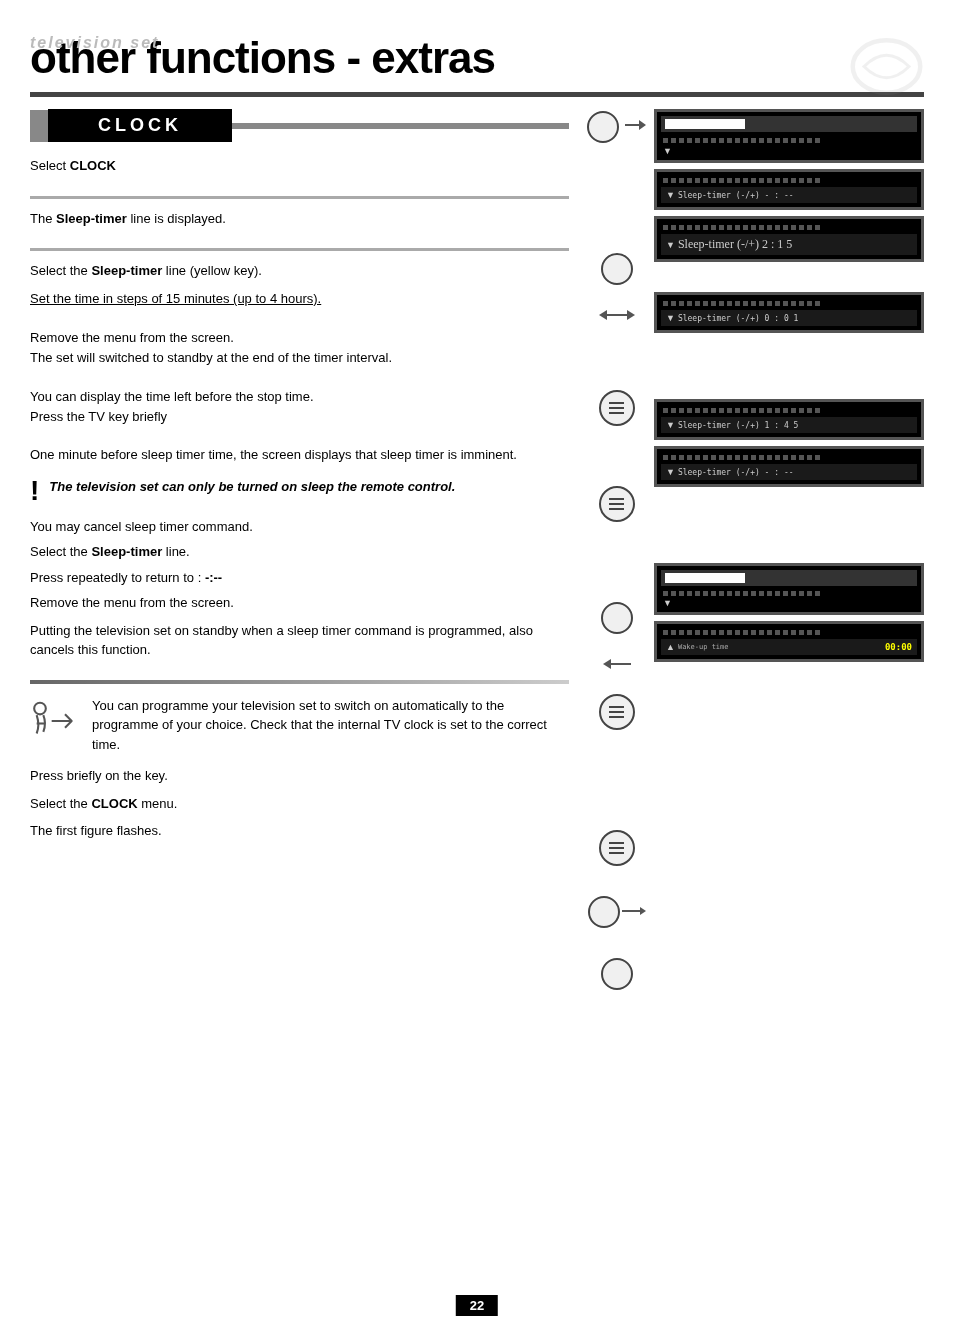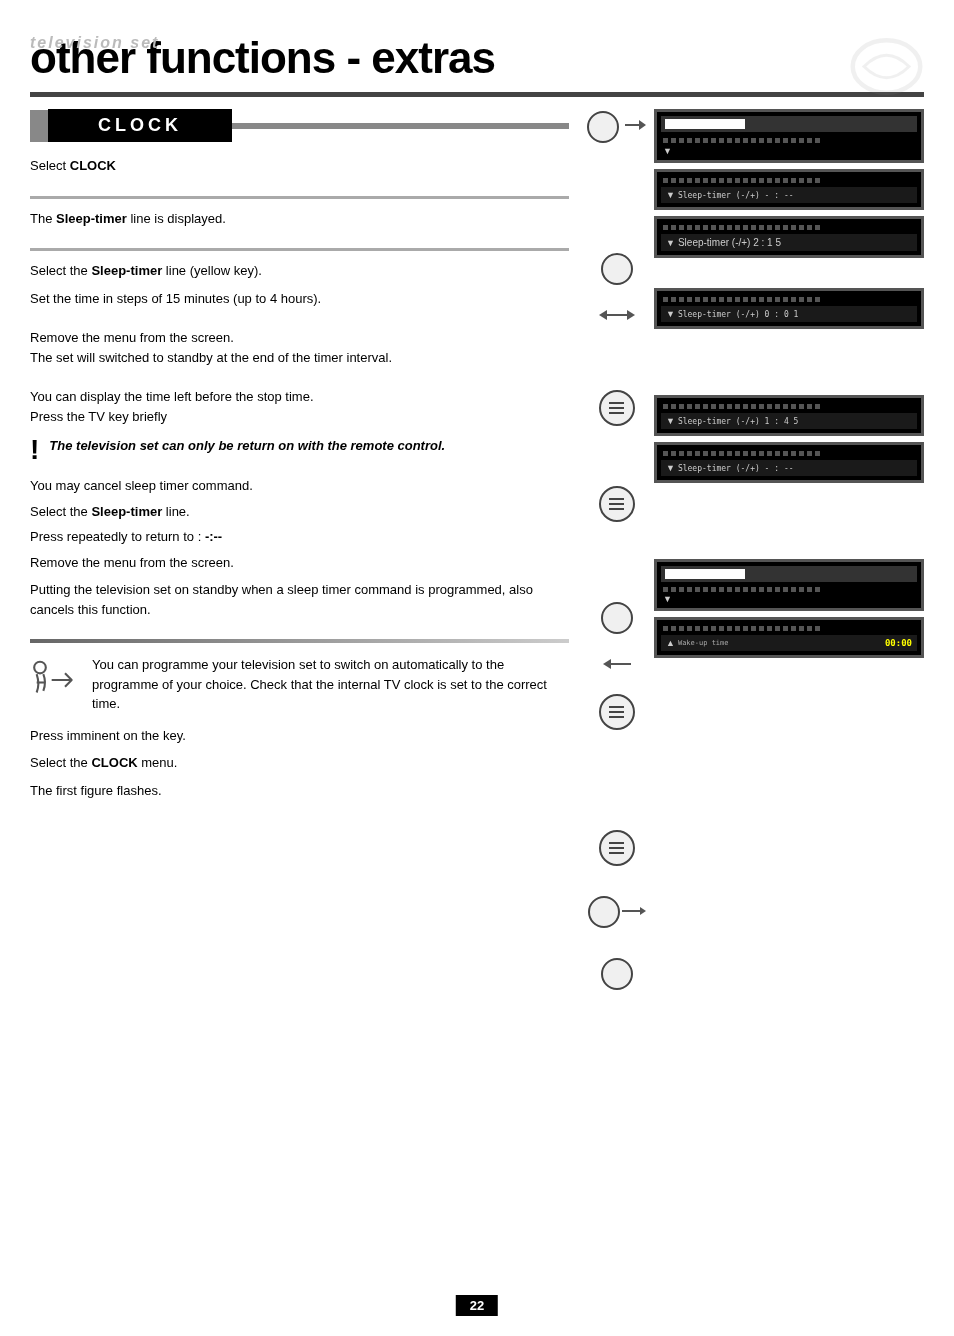--- a/index.html
+++ b/index.html
@@ -86,40 +86,43 @@
       <div style="font-size:13px; line-height:1.5; margin-bottom:20px;">
         The <b>Sleep-timer</b>  line is displayed.
       </div>
 
       <div style="height:3px; background:#aaa; margin-bottom:10px;"></div>
 
       <div style="font-size:13px; line-height:1.5; margin-bottom:8px;">
         Select the <b>Sleep-timer</b> line (yellow key).
       </div>
 
-      <div style="font-size:13px; line-height:1.5; margin-bottom:20px;">
+      <div style="font-size:13px; line-height:1.5; margin-bottom:20px;text-decoration:underline;">
         Set the time in steps of 15 minutes (up to 4 hours).
       </div>
 
       <div style="font-size:13px; line-height:1.5; margin-bottom:20px;">
         Remove the menu from the screen.<br>
         The set will switched to standby at the end of the timer interval.
       </div>
 
-      <div style="font-size:13px; line-height:1.5; margin-bottom:10px;">
+      <div style="font-size:13px; line-height:1.5; margin-bottom:19px;">
         You can display the time left before the stop time.<br>
         Press the TV key briefly
       </div>
 
+      <div style="font-size:13px; line-height:1.5; margin-bottom:12px;">
+        One minute before sleep timer time, the screen displays that sleep timer is imminent.
+      </div>
 
       <div style="display:flex; align-items:flex-start; gap:10px; margin-bottom:6px;">
         <div style="font-size:28px; font-weight:900; line-height:1; color:#000; margin-top:0;">!</div>
         <div>
           <div style="font-size:13px; font-style:italic; font-weight:bold; line-height:1.5;">
-            The television set can only be return on with the remote control.
+            The television set can only be turned on sleep the remote control.
           </div>
         </div>
       </div>
 
       <div style="font-size:13px; line-height:1.5; margin-top:12px; margin-bottom:6px;">
         You may cancel sleep timer command.
       </div>
       <div style="font-size:13px; line-height:1.5; margin-bottom:6px;">
         Select the <b>Sleep-timer</b> line.
       </div>
@@ -145,21 +148,21 @@
             <path d="M16 18 Q20 28 16 38" fill="none" stroke="#555" stroke-width="2.5"></path>
             <path d="M8 28 L18 28" fill="none" stroke="#555" stroke-width="2.5"></path>
 
             <path d="M26 25 L50 25 M42 17 L50 25 L42 33" fill="none" stroke="#555" stroke-width="2.5" stroke-linejoin="round"></path>
           </svg>
         </div>
         <div style="font-size:13px; line-height:1.5;">You can programme your television set to switch on automatically to the programme of your choice. Check that the internal TV clock is set to the correct time.</div>
       </div>
 
       <div style="font-size:13px; line-height:1.5; margin-bottom:8px;">
-        Press imminent on the key.
+        Press briefly on the key.
       </div>
       <div style="font-size:13px; line-height:1.5; margin-bottom:8px;">
         Select the <b>CLOCK</b> menu.
       </div>
       <div style="font-size:13px; line-height:1.5; margin-bottom:0;">
         The first figure flashes.
       </div>
 
     </div>
 
@@ -326,21 +329,21 @@
           <span style="display:inline-block;width:5px;height:5px;background:#555;"></span>
           <span style="display:inline-block;width:5px;height:5px;background:#555;"></span>
           <span style="display:inline-block;width:5px;height:5px;background:#555;"></span>
           <span style="display:inline-block;width:5px;height:5px;background:#555;"></span>
           <span style="display:inline-block;width:5px;height:5px;background:#555;"></span>
           <span style="display:inline-block;width:5px;height:5px;background:#555;"></span>
         </div>
         <div style="background:#1a1a1a; padding:3px 5px; margin-top:2px;">
           <div style="display:flex; align-items:center; gap:3px;">
             <span style="color:#ccc; font-size:9px;">▼</span>
-            <span style="color:#ccc; font-size:10px; font-family:Liberation Sans, sans-serif;">Sleep-timer  (-/+)  2 : 1 5</span>
+            <span style="color:#ccc; font-size:12px; font-family:Liberation Serif, serif;">Sleep-timer  (-/+)  2 : 1 5</span>
           </div>
         </div>
       </div>
 
       <div style="border:3px solid #555; background:#000; padding:4px; margin-bottom:6px; margin-top: 30px;">
         <div style="display:flex; gap:3px; padding:2px 2px; flex-wrap:wrap;">
           <span style="display:inline-block;width:5px;height:5px;background:#555;"></span>
           <span style="display:inline-block;width:5px;height:5px;background:#555;"></span>
           <span style="display:inline-block;width:5px;height:5px;background:#555;"></span>
           <span style="display:inline-block;width:5px;height:5px;background:#555;"></span>

